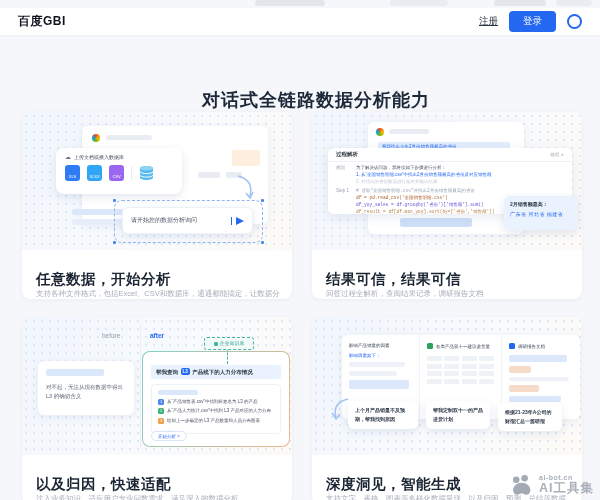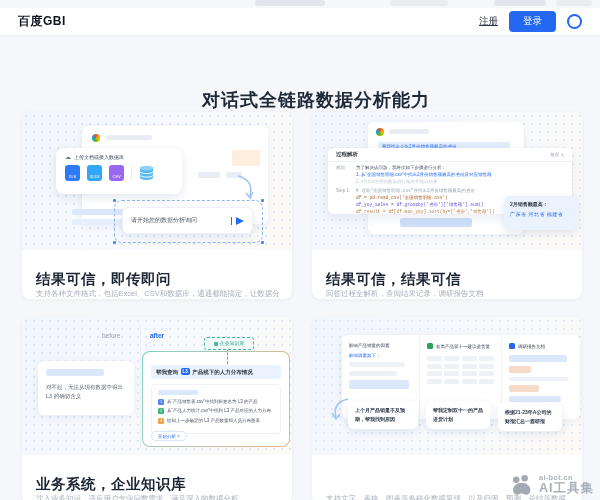--- a/index.html
+++ b/index.html
@@ -192,21 +192,21 @@
         <span class="dash-dot" style="right:-2px;top:-2px;"></span>
         <span class="dash-dot" style="left:-2px;bottom:-2px;"></span>
         <span class="dash-dot" style="right:-2px;bottom:-2px;"></span>
       </div>
       <div class="c1-query">
         <span class="c1-query-text">请开始您的数据分析询问</span>
         <span class="caret"></span>
         <span class="send-tri"></span>
       </div>
     </div>
-    <h2 class="card-title">结果可信，即传即问</h2>
+    <h2 class="card-title">任意数据，开始分析</h2>
     <p class="card-desc">支持各种文件格式，包括Excel、CSV和数据库，通通都能搞定，让数据分析变得简单易行</p>
   </section>
 
   <section class="card">
     <div class="illo">
       <div class="win" style="left:56px;top:10px;width:156px;height:112px;">
         <span class="win-dot" style="left:8px;top:6px;"></span>
         <span class="win-bar" style="left:21px;top:7px;width:40px;"></span>
         <div class="c2-question">帮我找出今年2月份销售额最高的省份</div>
       </div>
@@ -279,21 +279,21 @@
             <div class="c3-step">
               <span class="step-num sn3">3</span>
               <span class="c3-step-text">绘制上一步确定的 L3 产品数量和人员分布图表</span>
             </div>
             <div class="c3-more">…</div>
           </div>
           <span class="c3-action">开始分析 &gt;</span>
         </div>
       </div>
     </div>
-    <h2 class="card-title">业务系统，企业知识库</h2>
+    <h2 class="card-title">以及归因，快速适配</h2>
     <p class="card-desc">注入业务知识，适应用户专业问数需求，满足深入的数据分析</p>
   </section>
 
   <section class="card">
     <div class="illo">
       <div class="c4-panel">
         <div class="c4-col c4-col1">
           <div class="c4-h">影响产品销量的因素</div>
           <div class="c4-sub">影响因素如下：</div>
           <div class="bar bar-gray" style="width:56px;height:5px;"></div>
@@ -339,20 +339,21 @@
 
       <svg class="arrow-svg" style="left:16px;top:78px;" width="26" height="26" viewBox="0 0 26 26">
         <path d="M20 4 Q4 8 8 22" stroke="#9fc3f2" stroke-width="1.5" fill="none"></path>
         <path d="M4 18 L8 24 L12 19" stroke="#9fc3f2" stroke-width="1.5" fill="none"></path>
       </svg>
 
       <div class="c4-bubble" style="left:36px;top:84px;width:70px;">上个月产品销量不及预期，帮我找到原因</div>
       <div class="c4-bubble" style="left:114px;top:84px;width:64px;">帮我定制双十一的产品进货计划</div>
       <div class="c4-bubble" style="left:186px;top:86px;width:64px;">根据21-23年A公司的财报汇总一篇研报</div>
     </div>
+    <h2 class="card-title">深度洞见，智能生成</h2>
     <p class="card-desc">支持文字、表格、图表等多样化数据呈现，以及归因、预测、总结等数据深入洞察</p>
   </section>
 </div>
 
 <div class="watermark">
   <svg width="26" height="21" viewBox="0 0 24 20" fill="#a3aab4">
     <circle cx="6.5" cy="4.5" r="3.1"></circle>
     <circle cx="14.5" cy="3.2" r="3.1"></circle>
     <path d="M3.5 14.5c0-4.2 3.7-7.2 8.3-7.2s8.2 3 8.2 7.2c0 3.1-2.6 5.2-5.2 4.1l-3-1.3-3.1 1.3c-2.6 1.1-5.2-1-5.2-4.1z"></path>
   </svg>

